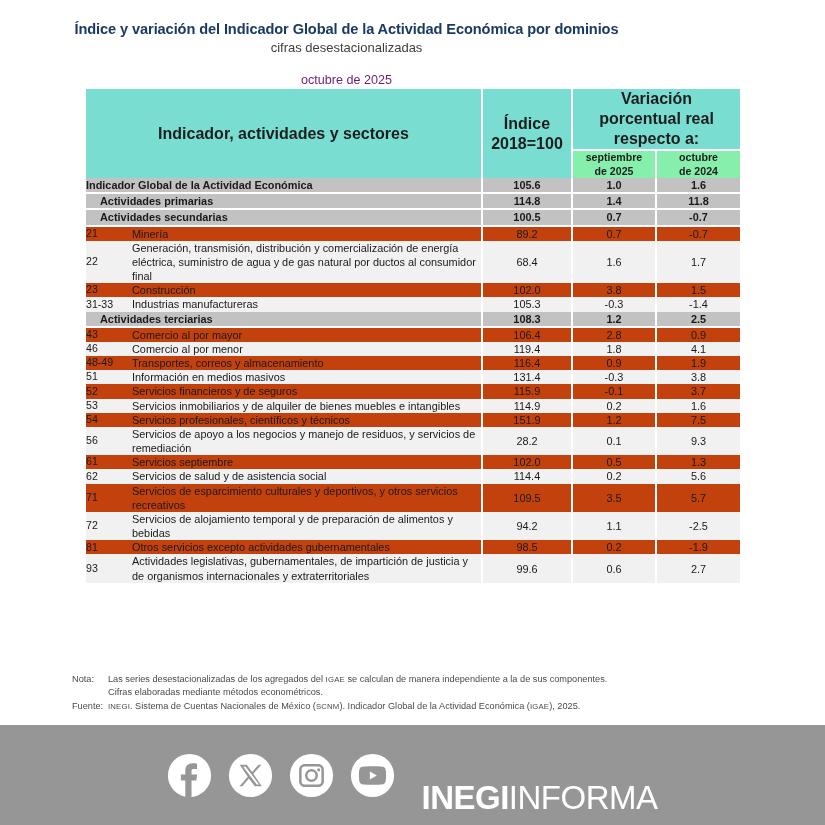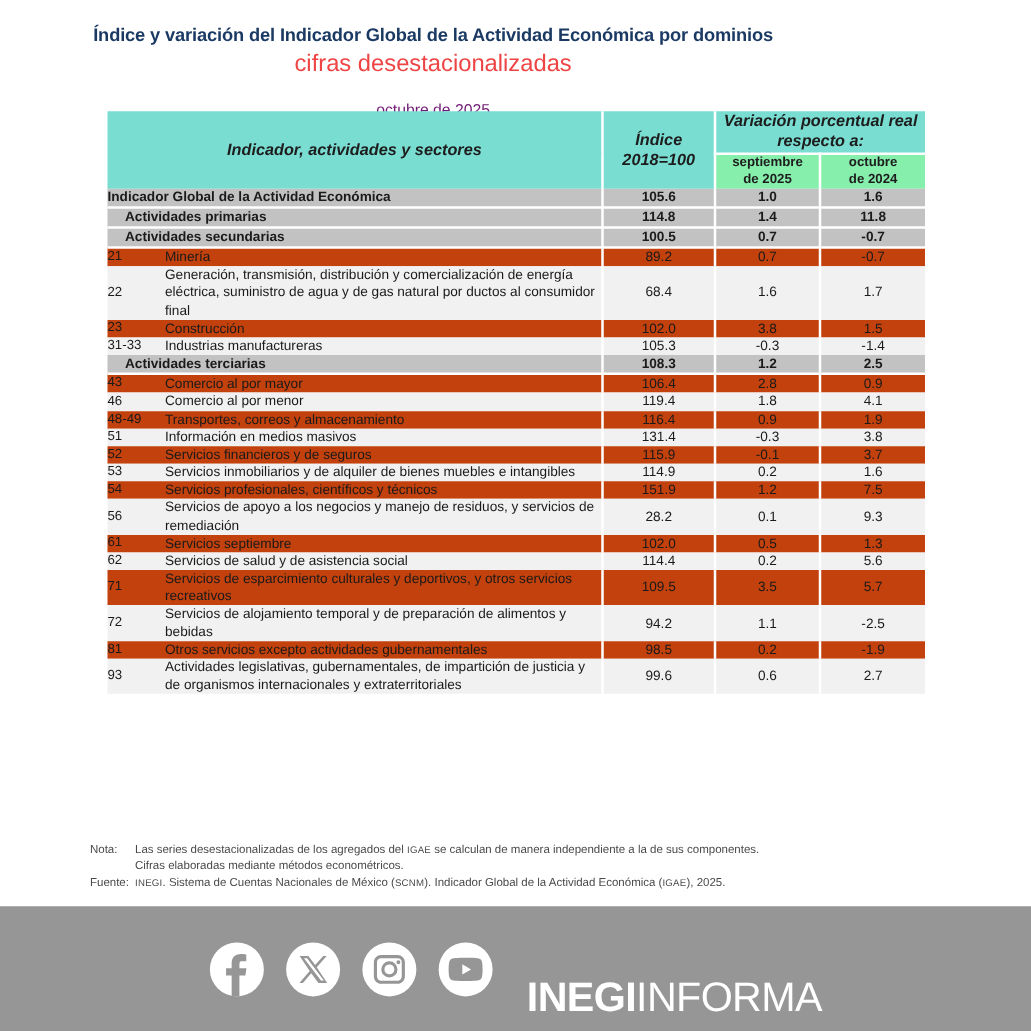--- a/index.html
+++ b/index.html
@@ -28,22 +28,22 @@
     text-align: center;
   }
   .main-title {
     font-size: 14.6px;
     font-weight: bold;
     color: #1b3a63;
     letter-spacing: -0.1px;
     line-height: 1.25;
   }
   .subtitle-1 {
-    font-size: 19px;
-    color: #ef4444;
+    font-size: 13px;
+    color: #404040;
     line-height: 1.35;
     margin-top: 1px;
     text-align: center;
   }
   .subtitle-2 {
     font-size: 12.6px;
     color: #701a75;
     line-height: 1.35;
     margin-top: 15px;
   }
@@ -68,26 +68,25 @@
   }
   table.igae td, table.igae th {
     padding: 0;
     vertical-align: middle;
   }
 
   
   .th-main {
     background: #79ddd2;
     color: #1d1d1d;
-    font-size: 13px;
+    font-size: 16px;
     font-weight: bold;
     text-align: center;
     border-right: 2px solid #ffffff;
     line-height: 1.25;
-    font-style: italic;
   }
   .th-sub {
     background: #86efac;
     color: #1d1d1d;
     font-size: 10.6px;
     font-weight: bold;
     text-align: center;
     border-right: 2px solid #ffffff;
     border-top: 2px solid #ffffff;
     line-height: 1.25;

